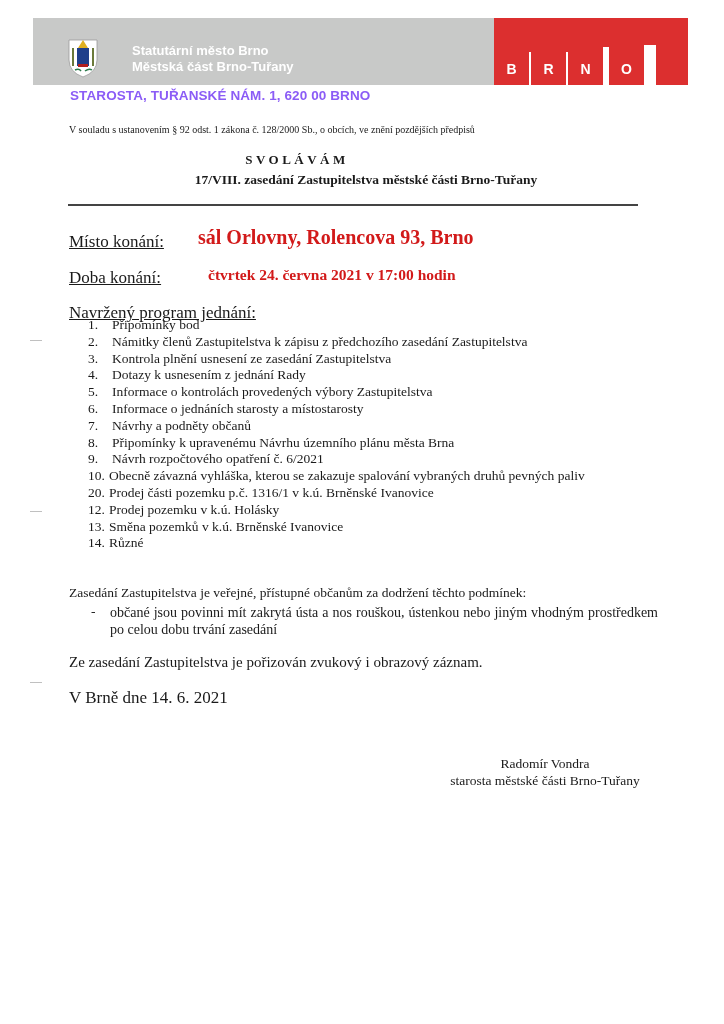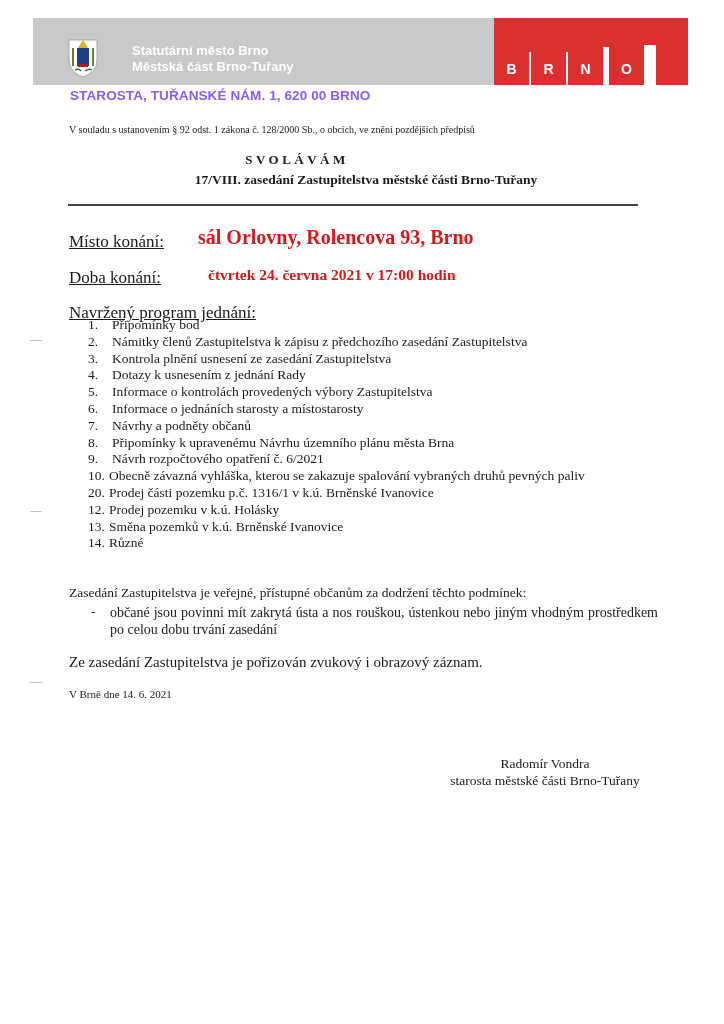--- a/index.html
+++ b/index.html
@@ -30,21 +30,21 @@
   .agenda { position: absolute; left: 88px; top: 317px; font-size: 13.5px; line-height: 16.8px; }
   .agenda .item { display: flex; white-space: nowrap; }
   .agenda .num { width: 24px; display: inline-block; }
   .agenda .num.wide { width: 21px; }
 
   .public-text { position: absolute; left: 69px; top: 585px; font-size: 13.5px; }
   .bullet-dash { position: absolute; left: 91px; top: 604px; font-size: 13.5px; }
   .bullet-text { position: absolute; left: 110px; top: 604px; width: 548px; font-size: 14px; line-height: 17px; text-align: justify; text-align-last: left; }
 
   .recording { position: absolute; left: 69px; top: 654px; font-size: 15px; }
-  .date-line { position: absolute; left: 69px; top: 688px; font-size: 11px; }
+  .date-line { position: absolute; left: 69px; top: 688px; font-size: 17px; }
 
   .sig-name { position: absolute; left: 0; width: 1090px; top: 756px; text-align: center; font-size: 13.5px; }
   .sig-role { position: absolute; left: 0; width: 1090px; top: 773px; text-align: center; font-size: 13.5px; }
 
   .margin-mark { position: absolute; left: 30px; width: 12px; height: 1px; background: #c0c0c0; }
 </style>
 </head>
 <body>
 
 <div class="header-bar"></div>

